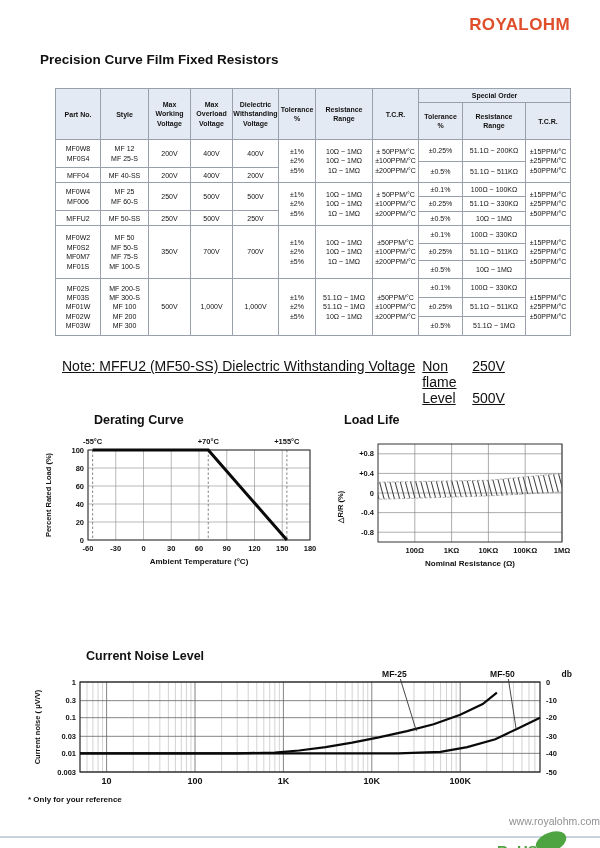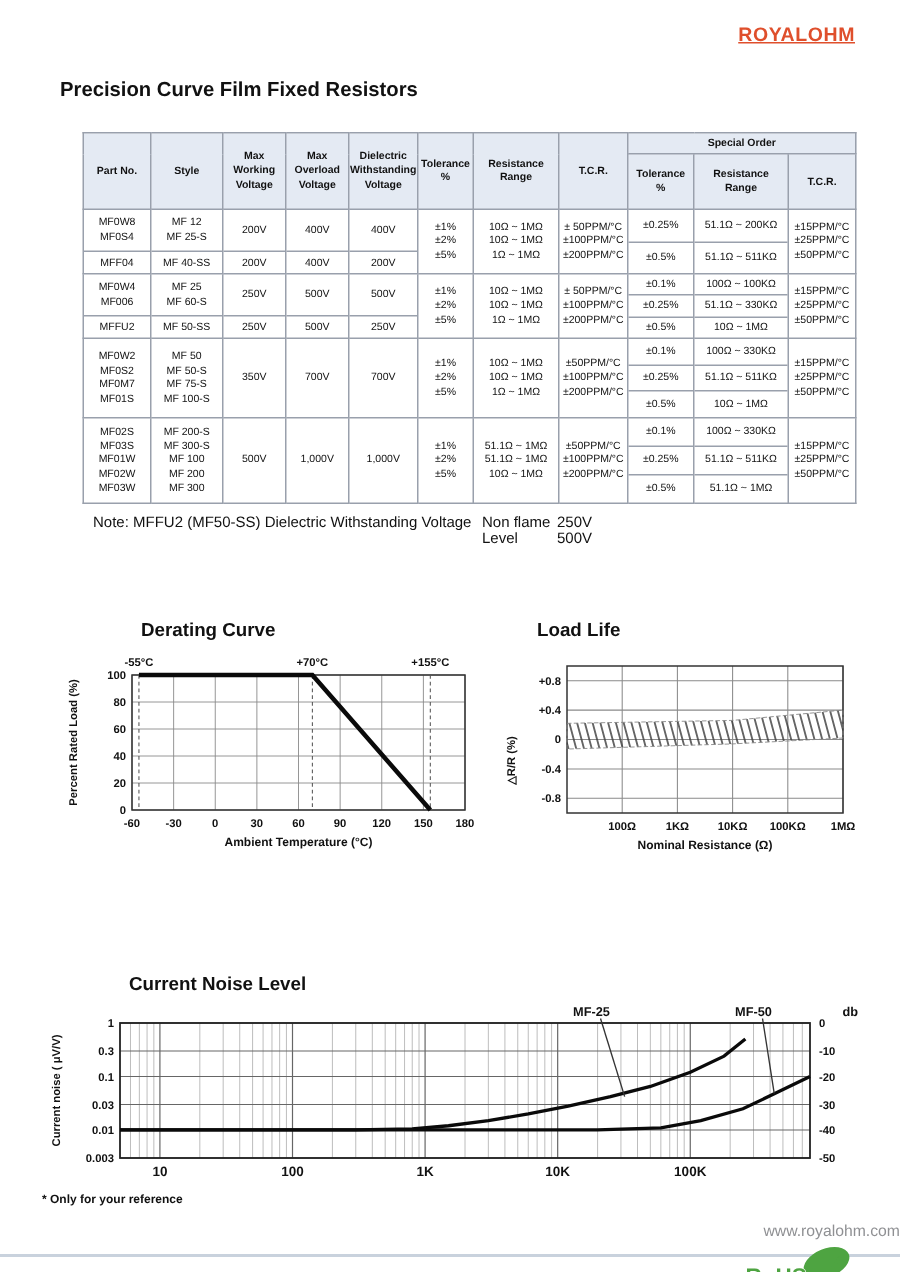--- a/index.html
+++ b/index.html
@@ -1,36 +1,36 @@
 <!DOCTYPE html>
 <html><head>
 <meta charset="utf-8">
 <style>
   html,body{margin:0;padding:0;}
   body{width:600px;height:848px;position:relative;background:#fff;color:#111;
        font-family:"Liberation Sans",sans-serif;overflow:hidden;}
-  .brand{position:absolute;top:15px;right:30px;font-size:13px;font-weight:800;
-         color:#DF4F2C;letter-spacing:.4px;text-decoration:underline;}
+  .brand{position:absolute;top:15px;right:30px;font-size:17px;font-weight:800;
+         color:#DF4F2C;letter-spacing:.4px;}
   .page-title{position:absolute;top:52px;left:40px;font-size:13.5px;font-weight:700;}
 
   .tablewrap{position:absolute;left:55px;top:88px;}
   table{border-collapse:collapse;table-layout:fixed;width:515px;font-size:7px;}
   th,td{border:1px solid #99A0AC;padding:0;text-align:center;vertical-align:middle;}
   th{background:#E4EAF3;font-weight:700;line-height:1.3;padding:2px 0;}
   tr.h2 th{height:32px;}
   .cw{display:flex;flex-direction:column;justify-content:center;}
   .g1 .cw,.g2 .cw{height:42px;}
   .g3 .cw{height:52px;}
   .g4 .cw{height:56px;}
   .sect{display:flex;flex-direction:column;justify-content:center;
         border-bottom:1px solid #99A0AC;}
   .sect:last-child{border-bottom:0;}
   .ln{line-height:9.4px;white-space:nowrap;}
 
-  .note{position:absolute;left:62px;top:343px;font-size:10px;display:flex;gap:7px;}
+  .note{position:absolute;left:62px;top:358px;font-size:14px;display:flex;gap:7px;text-decoration:underline;}
   .note-cols .nrow{display:flex;}
   .nrow .nlabel{width:50px;}
 
   .chart{position:absolute;}
   .chart-derating{left:38px;top:413px;width:292px;}
   .chart-loadlife{left:332px;top:413px;width:244px;}
   .chart-noise{left:28px;top:649px;width:552px;}
   .chart-title{font-weight:700;font-size:12.5px;margin-bottom:3px;}
   .chart svg{display:block;}
   .refnote{text-align:left;font-size:8px;font-weight:700;margin-top:1px;padding-right:6px;}
@@ -569,21 +569,21 @@
       <text x="46" y="94.6" text-anchor="end" font-size="7.5" font-weight="700" fill="#111">20</text>
       <text x="46" y="76.6" text-anchor="end" font-size="7.5" font-weight="700" fill="#111">40</text>
       <text x="46" y="58.6" text-anchor="end" font-size="7.5" font-weight="700" fill="#111">60</text>
       <text x="46" y="40.6" text-anchor="end" font-size="7.5" font-weight="700" fill="#111">80</text>
       <text x="46" y="22.6" text-anchor="end" font-size="7.5" font-weight="700" fill="#111">100</text>
       <text x="161" y="134" text-anchor="middle" font-size="8" font-weight="700" fill="#111">Ambient Temperature (°C)</text>
       <text x="13" y="65" text-anchor="middle" font-size="7.5" font-weight="700" fill="#111" transform="rotate(-90 13 65)">Percent Rated Load (%)</text>
     </svg>
   </div>
 <div class="chart chart-loadlife" id="chart-loadlife">
-    <div class="chart-title" style="margin-left:26px">Load Life</div>
+    <div class="chart-title" style="margin-left:12px">Load Life</div>
      <svg width="244" height="150">
       <defs>
         <pattern id="hatchp" patternUnits="userSpaceOnUse" width="5" height="10" patternTransform="rotate(-15)">
     <line x1="2.5" y1="0" x2="2.5" y2="10" stroke="#3d3d3d" stroke-width="1"></line>
         </pattern>
       </defs>
       <g>
         <line x1="82.80000000000001" y1="14" x2="82.80000000000001" y2="112" stroke="#8a8a8a" stroke-width="0.7"></line>
         <line x1="119.60000000000001" y1="14" x2="119.60000000000001" y2="112" stroke="#8a8a8a" stroke-width="0.7"></line>
         <line x1="156.39999999999998" y1="14" x2="156.39999999999998" y2="112" stroke="#8a8a8a" stroke-width="0.7"></line>

